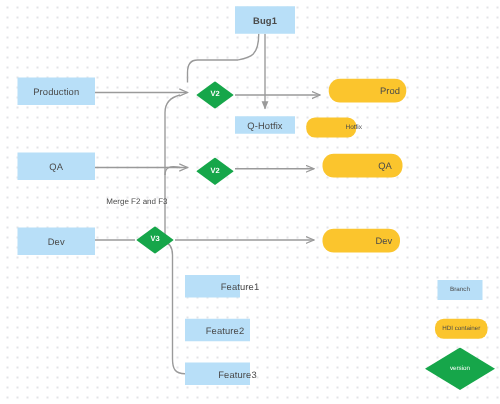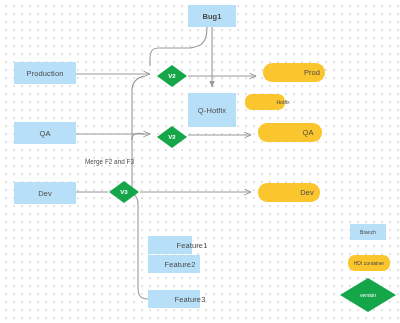--- a/index.html
+++ b/index.html
@@ -153,24 +153,24 @@
   </div>
   <div class="node branch-box" style="left:14px; top:122px; width:62px; height:22px;">
     <span>QA</span>
   </div>
   <div class="node branch-box" style="left:14px; top:182px; width:62px; height:22px;">
     <span>Dev</span>
   </div>
   <div class="node branch-box" style="left:188px; top:5px; width:48px; height:22px;font-weight:bold;">
     <span>Bug1</span>
   </div>
-  <div class="node branch-box" style="left:188px; top:93px; width:48px; height:34px;">
+  <div class="node branch-box" style="left:188px; top:93px; width:48px; height:14px;">
     <span>Q-Hotfix</span>
   </div>
-  <div class="node branch-box" style="left:148px; top:236px; width:44px; height:18px;padding-left:44px;">
+  <div class="node branch-box" style="left:148px; top:220px; width:44px; height:18px;padding-left:44px;">
     <span>Feature1</span>
   </div>
   <div class="node branch-box" style="left:148px; top:255px; width:52px; height:18px;padding-left:12px;">
     <span>Feature2</span>
   </div>
   <div class="node branch-box" style="left:148px; top:290px; width:52px; height:18px;padding-left:32px;">
     <span>Feature3</span>
   </div>
 
   <div class="node hdi-pill" style="left:263px; top:63px; width:62px; height:19px;">

